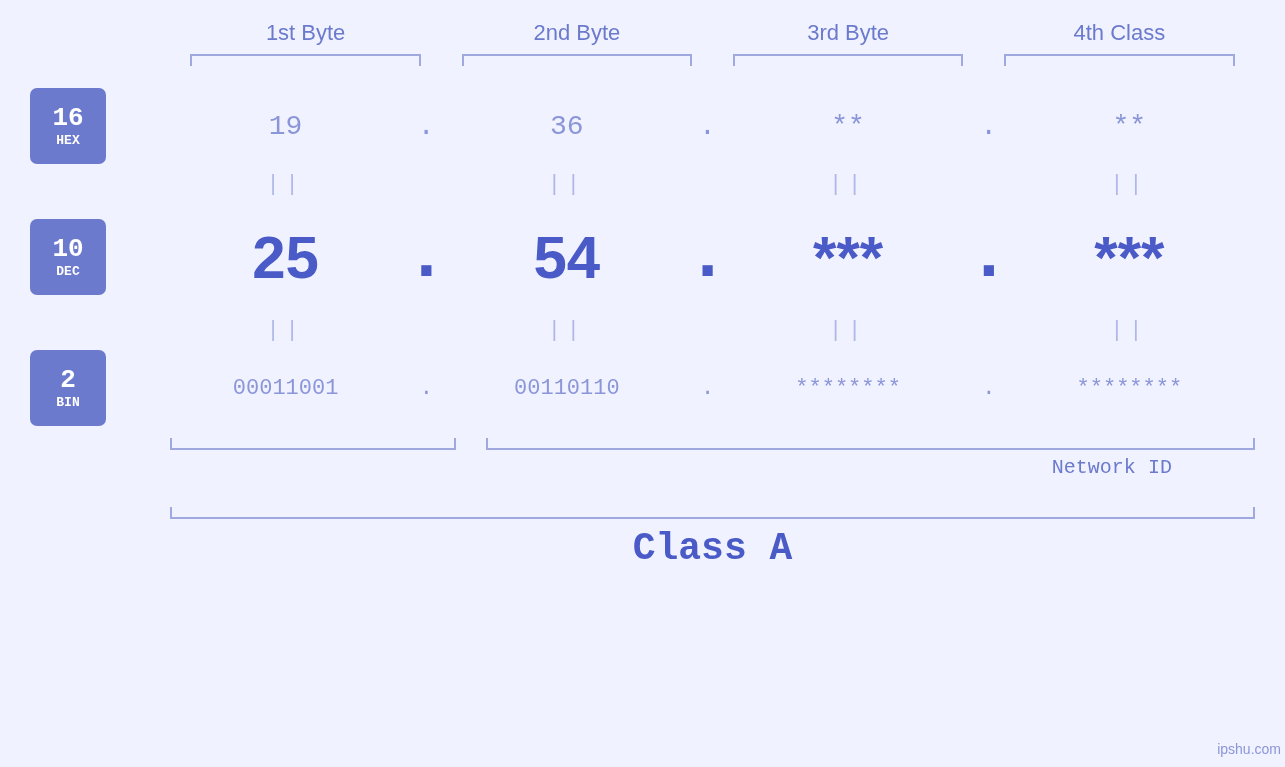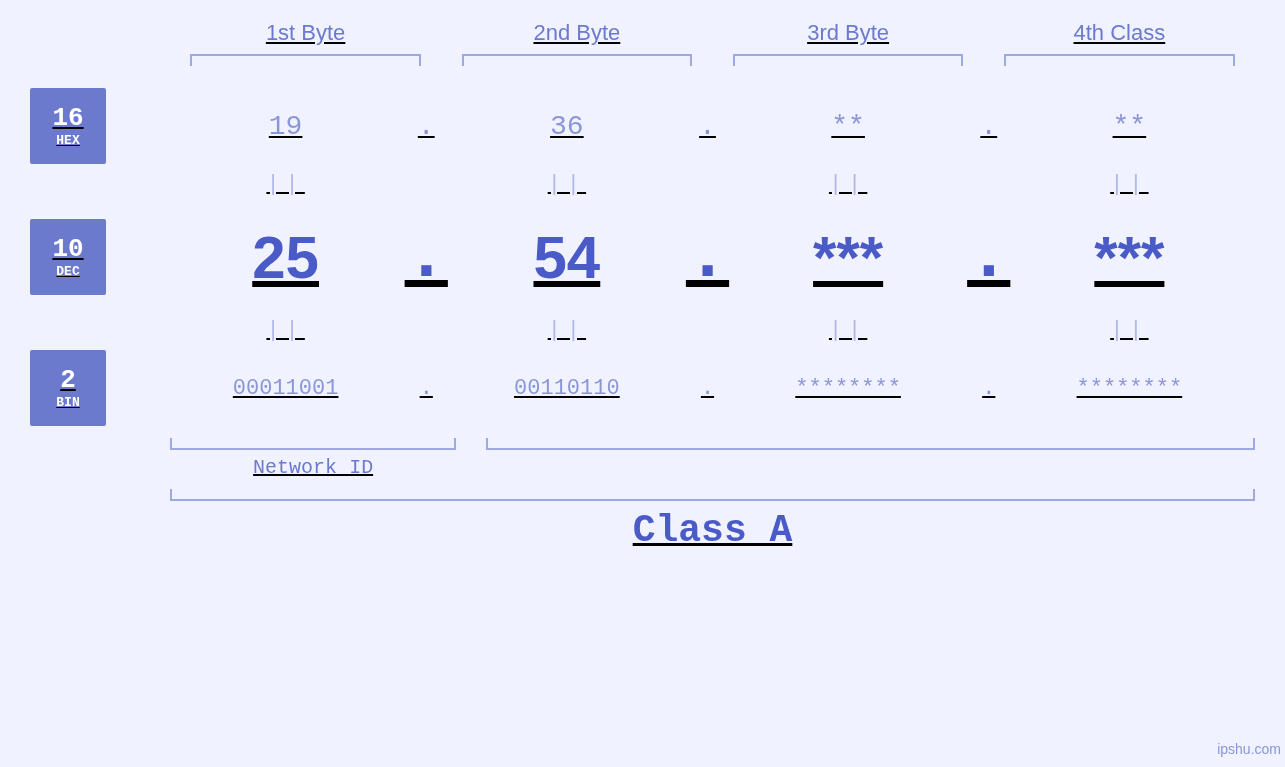--- a/index.html
+++ b/index.html
@@ -13,21 +13,20 @@
     }
 
     .main-container {
       width: 1285px;
       height: 767px;
       position: relative;
       display: flex;
       flex-direction: column;
       align-items: center;
       padding: 20px 30px;
-      text-decoration: underline;
     }
 
     
     .byte-headers {
       display: flex;
       width: 100%;
       padding-left: 140px;
       margin-bottom: 8px;
     }
     .byte-header {
@@ -55,21 +54,21 @@
     .bracket-top {
       width: 85%;
       height: 12px;
       border: 2px solid #a0a8e0;
       border-bottom: none;
     }
 
     .base-badge {
       background: #6b7acd;
       color: white;
-      border-radius: 2px;
+      border-radius: 7px;
       width: 76px;
       height: 76px;
       display: flex;
       flex-direction: column;
       align-items: center;
       justify-content: center;
       margin-bottom: 0;
     }
     .base-badge .base-number {
       font-size: 26px;
@@ -160,21 +159,22 @@
     .bracket-bottom-host {
       flex: 1;
       height: 12px;
       border: 2px solid #a0a8e0;
       border-top: none;
     }
 
     .id-labels {
       display: flex;
       width: 100%;
-      margin-bottom: 10px;
+      margin-bottom: 28px;
+      justify-content: flex-end;
     }
     .net-id-label {
       flex: 0 0 calc(25% + 15px);
       text-align: center;
       color: #6b7acd;
       font-size: 20px;
       font-family: 'Courier New', monospace;
     }
     .host-id-label {
       flex: 1;

